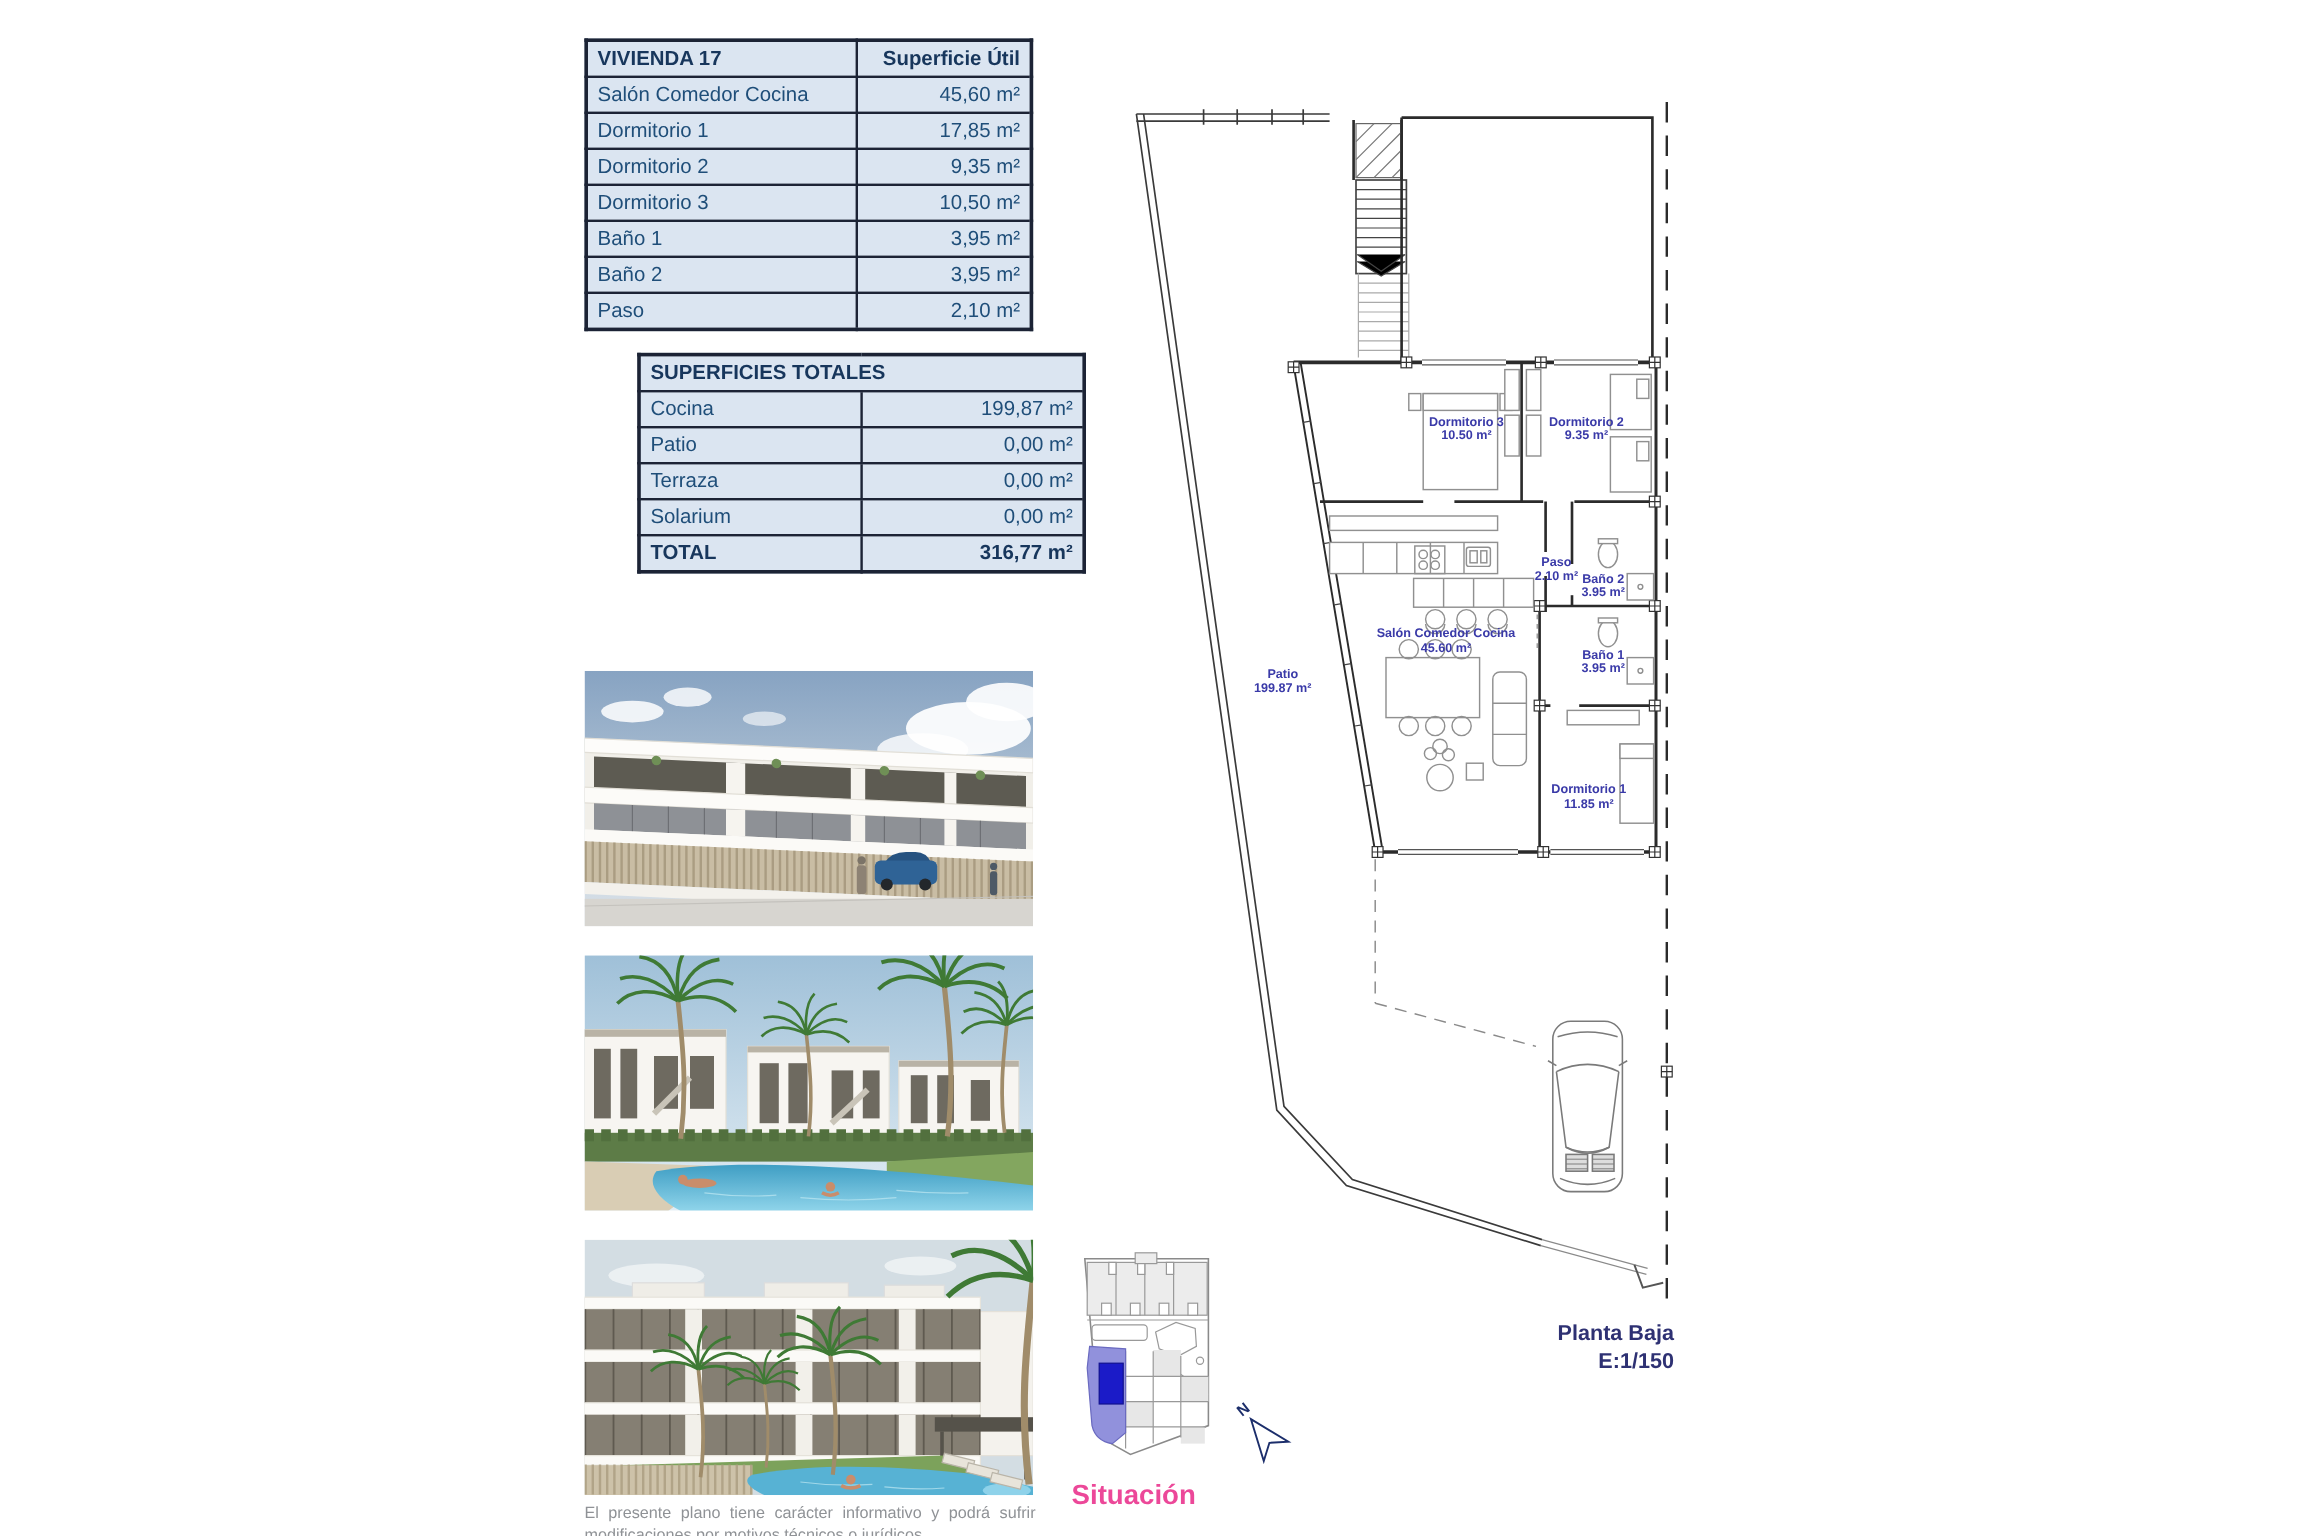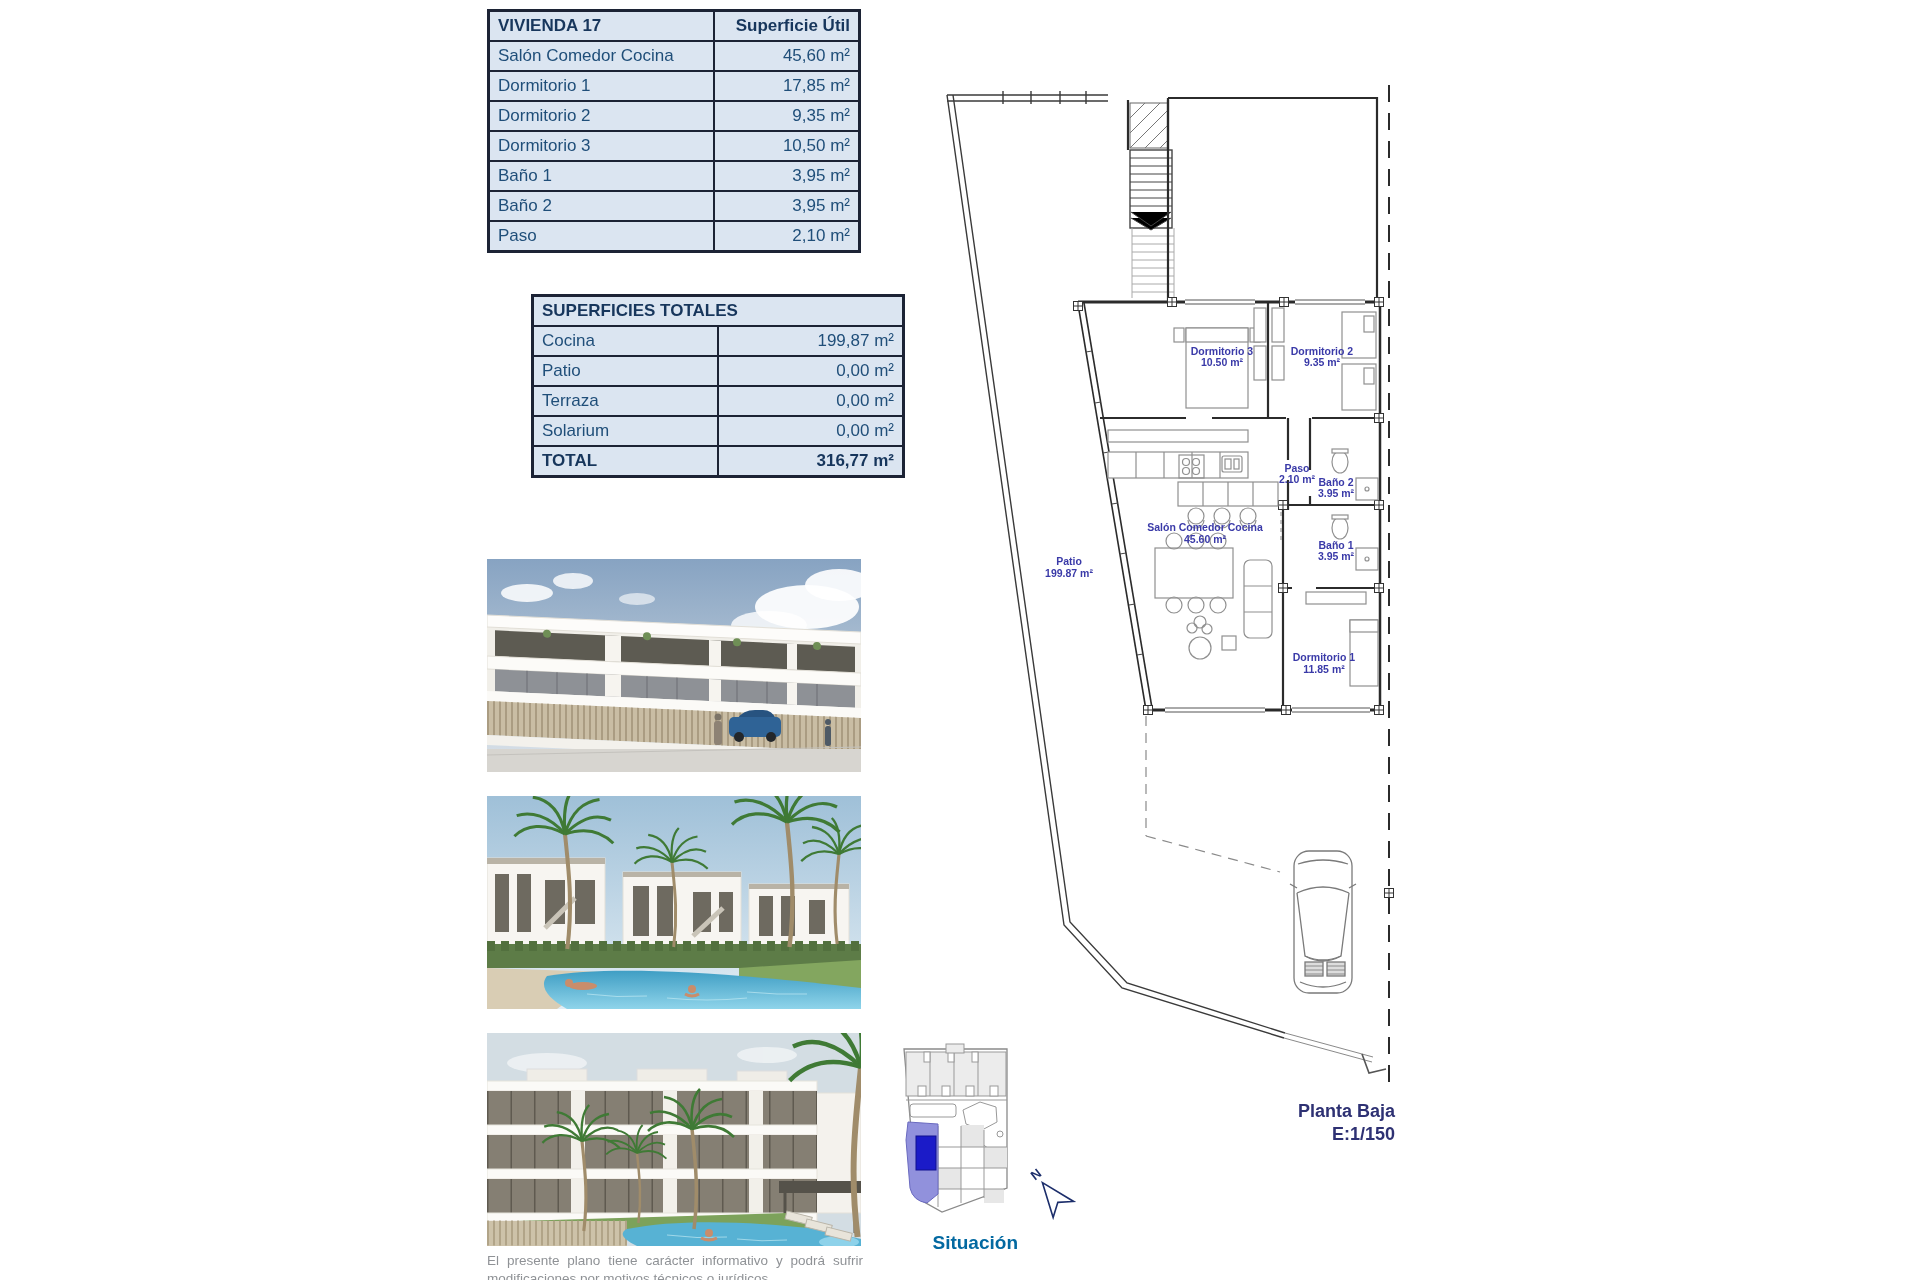--- a/index.html
+++ b/index.html
@@ -9,42 +9,42 @@
   
   .area-table{position:absolute;left:487px;width:374px;border-collapse:collapse;
               background:#dbe5f1;table-layout:fixed;}
   .area-table td{border:2px solid #1c2335;height:28px;padding:0 8px;
                  font-size:17px;color:#1f4e79;vertical-align:middle;}
   .area-table{border:3px solid #1c2335;}
   .area-table td.lbl{width:62%;text-align:left;}
   .area-table td.val{width:38%;text-align:right;}
   .area-table tr.head td{font-weight:bold;color:#17365c;}
   .area-table tr.total td{font-weight:bold;color:#17365c;}
-  #vivienda-table{top:9px;}
+  #vivienda-table{top:32px;}
   #totales-table{top:294px;margin-left:44px;}
 
   
   .photo{position:absolute;left:487px;width:374px;height:213px;overflow:hidden;}
   #photo-1{top:559px;} #photo-2{top:796px;} #photo-3{top:1033px;}
   .photo svg{display:block;}
 
   
   #plan-svg{position:absolute;left:880px;top:60px;}
   .plan-label{font-family:"Liberation Sans",sans-serif;font-size:10.5px;font-weight:600;
               fill:#3a3aa8;text-anchor:middle;}
   .wall{stroke:#2b2b2b;fill:none;}
   .thinw{stroke:#555;fill:none;stroke-width:1;}
   .furn{stroke:#909090;fill:#ffffff;stroke-width:1.2;}
   .furnl{stroke:#909090;fill:none;stroke-width:1.2;}
 
   .caption{position:absolute;font-weight:bold;line-height:1.3;}
   #planta-caption{left:1255px;top:1100px;width:140px;text-align:right;
                   font-size:18px;color:#2e3173;}
-  #situacion-caption{left:893px;top:1231px;width:125px;text-align:right;
-                     font-size:19px;color:#0369a1;}
+  #situacion-caption{left:893px;top:1231px;width:125px;text-align:left;
+                     font-size:23px;color:#ec4899;}
 
   .disclaimer{position:absolute;left:487px;top:1252px;width:376px;
               font-size:13.5px;line-height:1.3;color:#8f9296;text-align:justify;}
 </style>
 </head>
 <body>
 
 <div class="canvas">
 
   <table class="area-table" id="vivienda-table">

